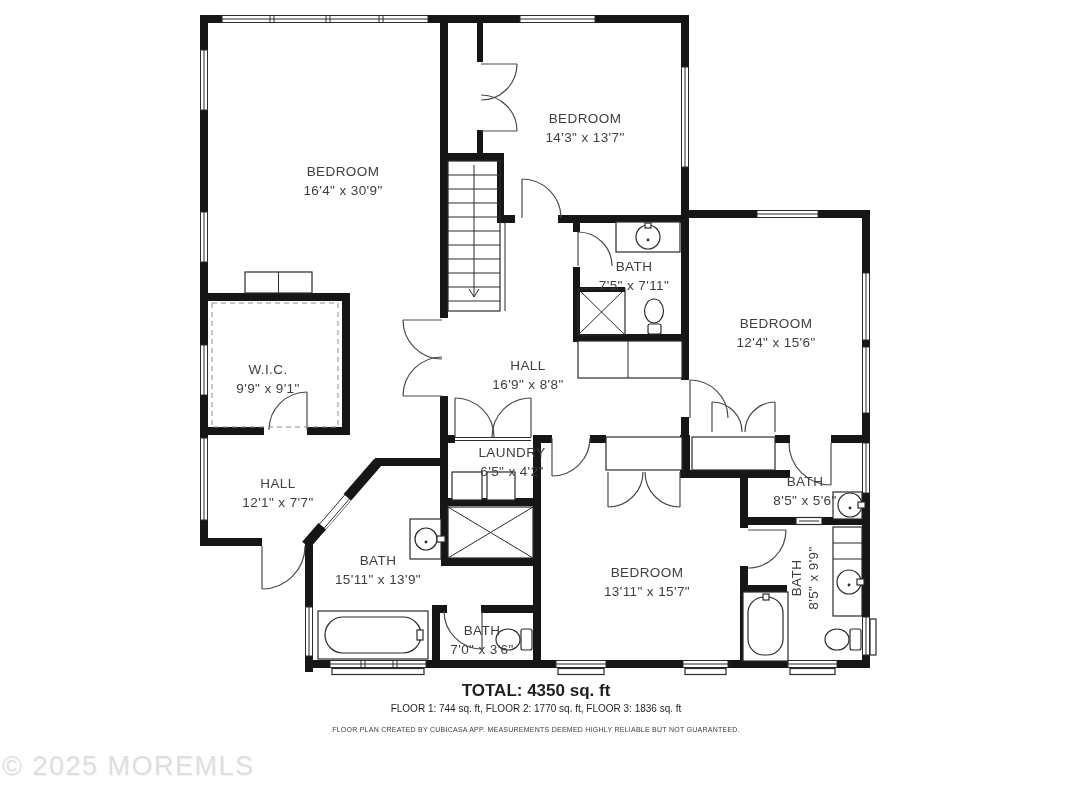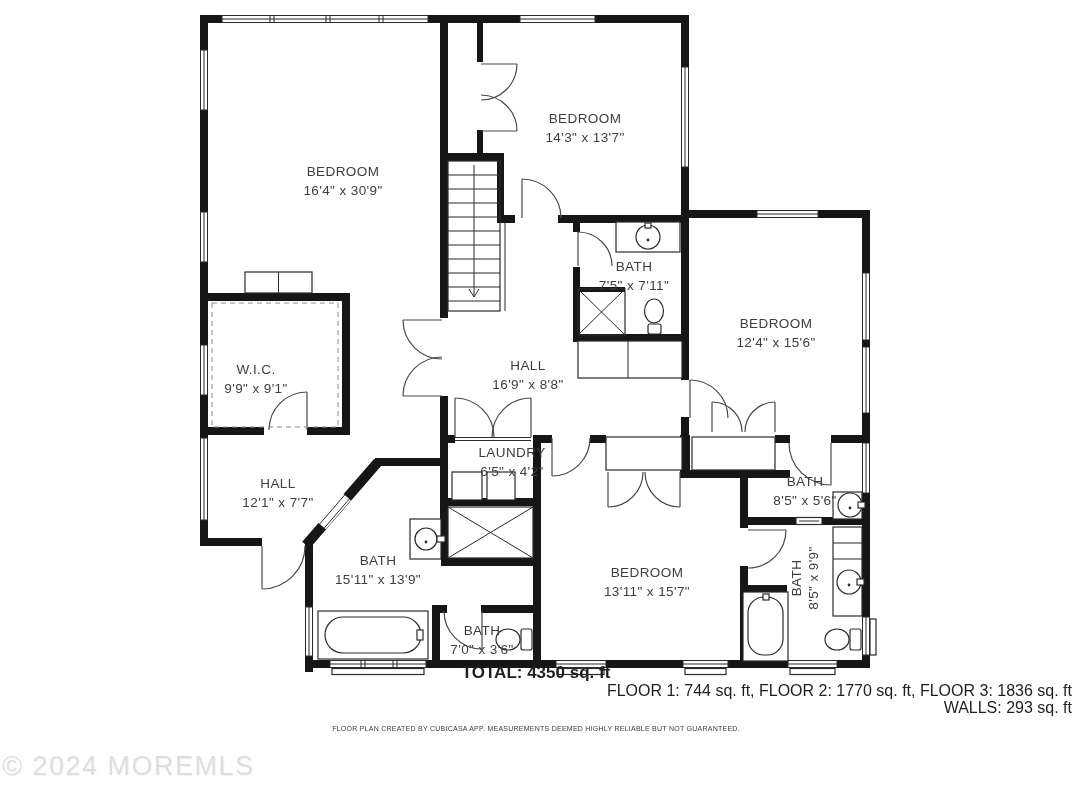--- a/index.html
+++ b/index.html
@@ -9,23 +9,23 @@
   .w{fill:#161616;}
   .tl{fill:#fff;stroke:#2b2b2b;stroke-width:1.2;}
   .tln{fill:none;stroke:#2b2b2b;stroke-width:1.2;}
   .door{fill:none;stroke:#4a4a4a;stroke-width:1.2;}
   .win{fill:#fff;stroke:#2b2b2b;stroke-width:1;}
   .wl{stroke:#2b2b2b;stroke-width:1;}
   .dash{fill:none;stroke:#8d8d8d;stroke-width:1;stroke-dasharray:5 4;}
   .room-label{position:absolute;transform:translate(-50%,-50%);text-align:center;
       font-size:13.5px;letter-spacing:.4px;color:#3e3e3e;white-space:nowrap;line-height:19px;}
   .room-label.rot{transform:translate(-50%,-50%) rotate(-90deg);line-height:17px;}
-  #summary{position:absolute;left:0;top:663px;width:100%;text-align:center;color:#1f1f1f;}
+  #summary{position:absolute;left:0;top:681px;width:100%;text-align:center;color:#1f1f1f;}
   .f-total{font-size:17px;font-weight:bold;line-height:19px;}
-  .f-line{font-size:16px;line-height:17px;text-align:right;}
+  .f-line{font-size:10px;line-height:17px;}
   .f-disclaimer{font-size:7px;letter-spacing:.25px;color:#3a3a3a;margin-top:9px;}
   #watermark{position:absolute;left:2px;top:751px;font-size:27px;letter-spacing:1.5px;
       color:#dedede;text-shadow:1px 1px 0 #f5f5f5;white-space:nowrap;}
 </style>
 </head>
 <body>
 
 <div id="stage">
 
   <svg id="plan-svg" width="1072" height="804" viewBox="0 0 1072 804">
@@ -290,21 +290,21 @@
     <div>14'3" x 13'7"</div>
   </div>
   <div class="room-label" style="left:634px;top:276px">
     <div>BATH</div>
     <div>7'5" x 7'11"</div>
   </div>
   <div class="room-label" style="left:776px;top:333px">
     <div>BEDROOM</div>
     <div>12'4" x 15'6"</div>
   </div>
-  <div class="room-label" style="left:256px;top:379px">
+  <div class="room-label" style="left:268px;top:379px">
     <div>W.I.C.</div>
     <div>9'9" x 9'1"</div>
   </div>
   <div class="room-label" style="left:528px;top:375px">
     <div>HALL</div>
     <div>16'9" x 8'8"</div>
   </div>
   <div class="room-label" style="left:512px;top:462px">
     <div>LAUNDRY</div>
     <div>6'5" x 4'2"</div>
@@ -330,19 +330,18 @@
     <div>8'5" x 9'9"</div>
   </div>
   <div class="room-label" style="left:482px;top:640px">
     <div>BATH</div>
     <div>7'0" x 3'6"</div>
   </div>
 
   <div id="summary">
     <div class="f-total">TOTAL: 4350 sq. ft</div>
     <div class="f-line">FLOOR 1: 744 sq. ft, FLOOR 2: 1770 sq. ft, FLOOR 3: 1836 sq. ft</div>
-    <div class="f-line">WALLS: 293 sq. ft</div>
     <div class="f-disclaimer">FLOOR PLAN CREATED BY CUBICASA APP. MEASUREMENTS DEEMED HIGHLY RELIABLE BUT NOT GUARANTEED.</div>
   </div>
 
-  <div id="watermark">© 2024 MOREMLS</div>
+  <div id="watermark">© 2025 MOREMLS</div>
 
 </div>
 
 </body></html>

